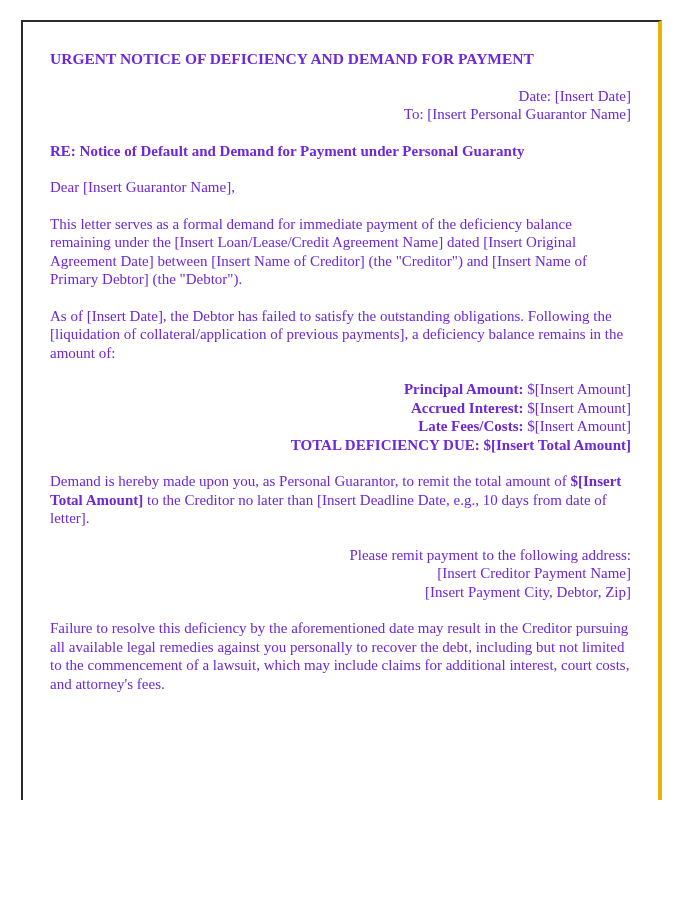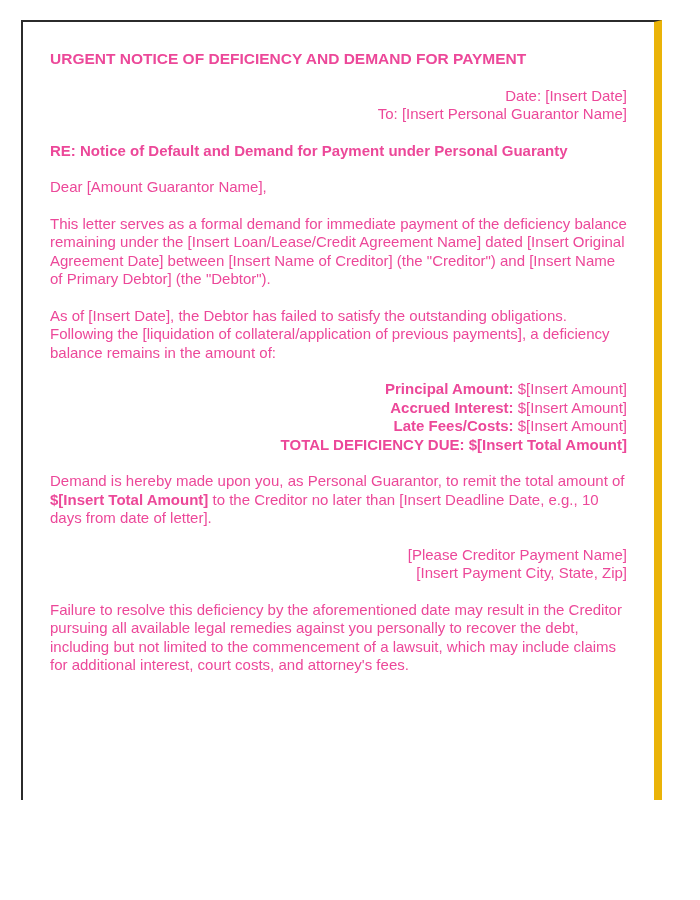--- a/index.html
+++ b/index.html
@@ -16,27 +16,27 @@
   }
   .letter-box {
     position: absolute;
     left: 21px;
     top: 20px;
     width: 641px;
     height: 780px;
     box-sizing: border-box;
     border-top: 2px solid #2b2b2b;
     border-left: 2px solid #2b2b2b;
-    border-right: 8px solid #eab308;
+    border-right: 4px solid #eab308;
     border-bottom: none;
     padding: 28px 27px 0 27px;
-    font-family: Liberation Sans, sans-serif;
+    font-family: Liberation Serif, serif;
     font-size: 15px;
     line-height: 18.5px;
-    color: #ec4899;
+    color: #6d28d9;
     overflow: hidden;
   }
   .letter-title {
     font-size: 15.5px;
     font-weight: bold;
     margin: 0 0 18px 0;
     line-height: 18.5px;
   }
   .block {
     margin: 0 0 18px 0;
@@ -66,21 +66,21 @@
 
     <h1 class="letter-title">URGENT NOTICE OF DEFICIENCY AND DEMAND FOR PAYMENT</h1>
 
     <div class="block">
       <div>Date: [Insert Date]</div>
       <div>To: [Insert Personal Guarantor Name]</div>
     </div>
 
     <div class="block subject-line">RE: Notice of Default and Demand for Payment under Personal Guaranty</div>
 
-    <div class="block">Dear [Amount Guarantor Name],</div>
+    <div class="block">Dear [Insert Guarantor Name],</div>
 
     <p class="block">This letter serves as a formal demand for immediate payment of the deficiency balance remaining under the [Insert Loan/Lease/Credit Agreement Name] dated [Insert Original Agreement Date] between [Insert Name of Creditor] (the "Creditor") and [Insert Name of Primary Debtor] (the "Debtor").</p>
 
 
     <p class="block">As of [Insert Date], the Debtor has failed to satisfy the outstanding obligations. Following the [liquidation of collateral/application of previous payments], a deficiency balance remains in the amount of:</p>
 
     <div class="block">
       <div>
         <span class="amount-label">Principal Amount:</span>
         <span>$[Insert Amount]</span>
@@ -96,20 +96,21 @@
       <div class="total-line">TOTAL DEFICIENCY DUE: $[Insert Total Amount]</div>
     </div>
 
     <p class="block">
       <span>Demand is hereby made upon you, as Personal Guarantor, to remit the total amount of</span>
       <span class="demand-amount">$[Insert Total Amount]</span>
       <span>to the Creditor no later than [Insert Deadline Date, e.g., 10 days from date of letter].</span>
     </p>
 
     <div class="block">
-      <div>[Please Creditor Payment Name]</div>
-      <div>[Insert Payment City, State, Zip]</div>
+      <div>Please remit payment to the following address:</div>
+      <div>[Insert Creditor Payment Name]</div>
+      <div>[Insert Payment City, Debtor, Zip]</div>
     </div>
 
     <p class="block">Failure to resolve this deficiency by the aforementioned date may result in the Creditor pursuing all available legal remedies against you personally to recover the debt, including but not limited to the commencement of a lawsuit, which may include claims for additional interest, court costs, and attorney's fees.</p>
 
   </div>
 </div>
 
 </body></html>

